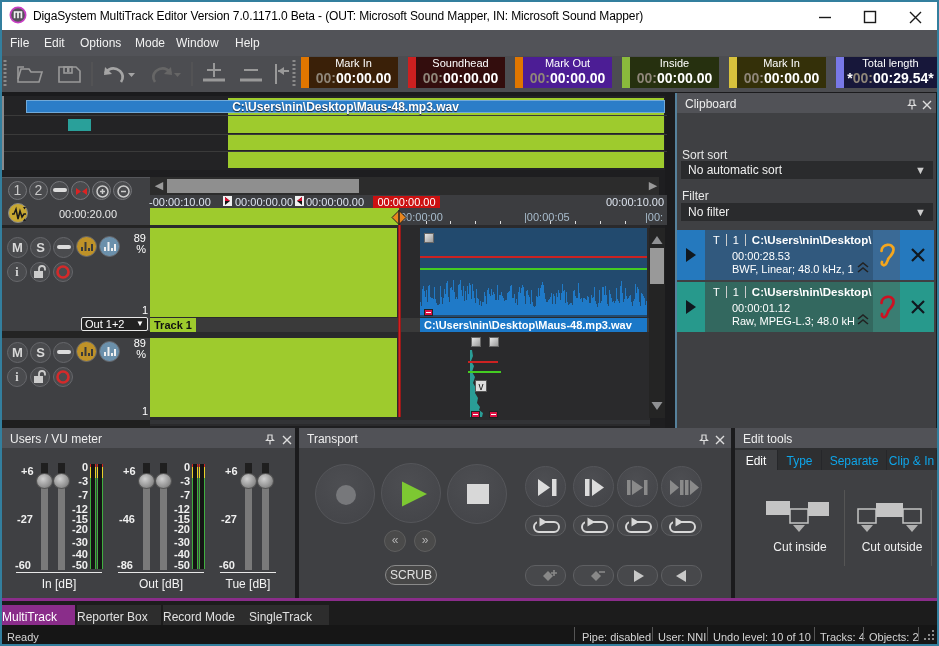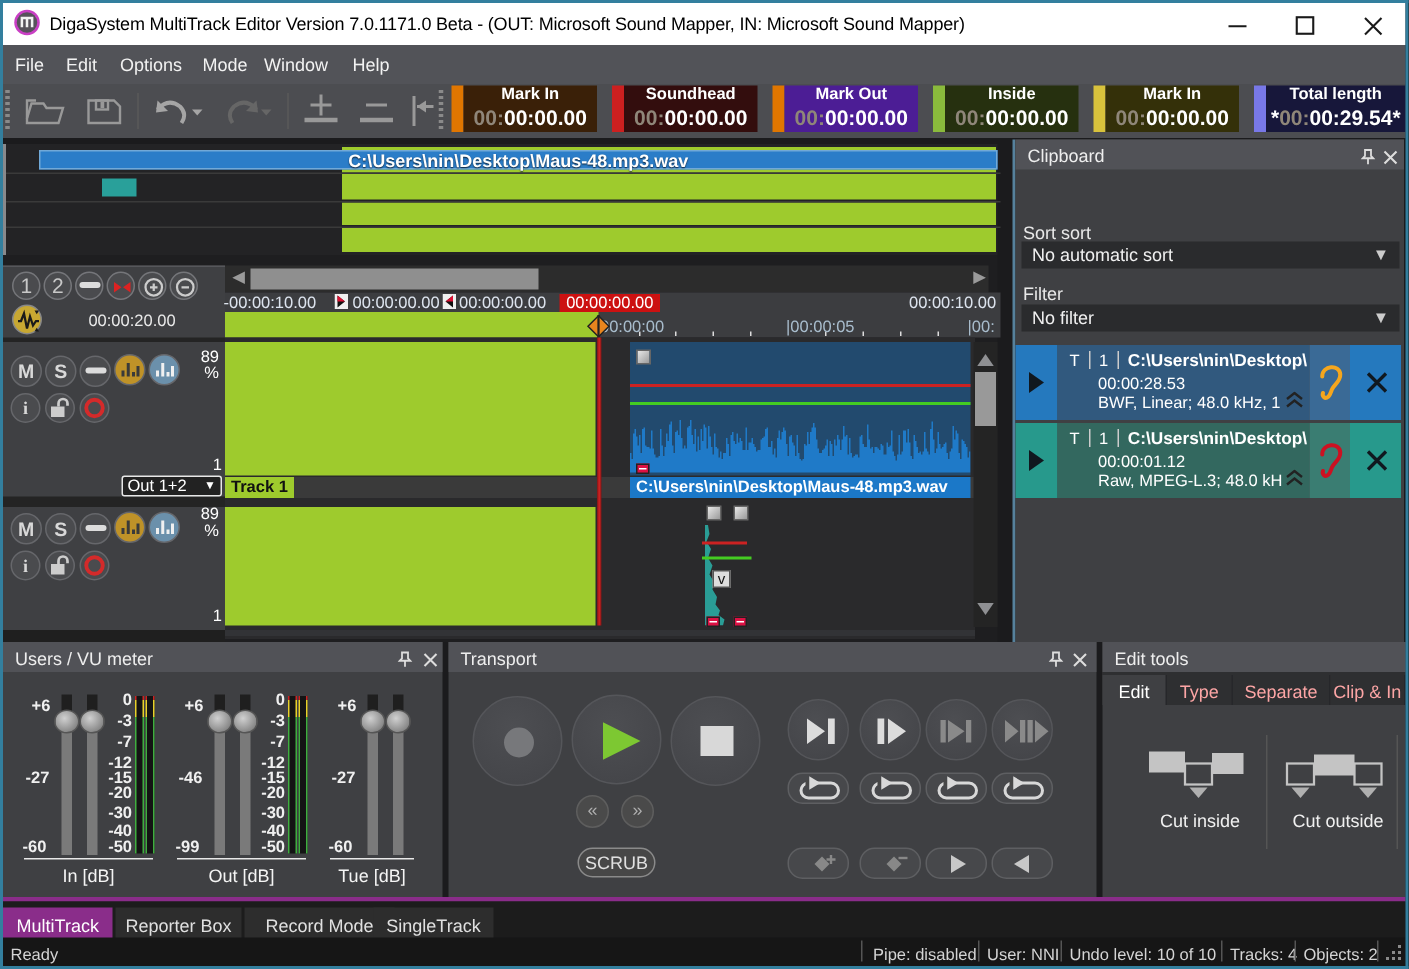--- a/index.html
+++ b/index.html
@@ -11,21 +11,21 @@
 #appicon{position:absolute;left:7px;top:4px;width:18px;height:18px}
 #title-text{position:absolute;left:31px;top:7px;white-space:nowrap;font-size:12px;letter-spacing:-0.12px}
 
 #menubar{position:absolute;left:2px;top:30px;width:935px;height:26px;background:#525358;color:#f2f2f2;font-size:12px}
 #menubar span{position:absolute;top:6px}
 
 #toolbar{position:absolute;left:2px;top:56px;width:935px;height:36px;background:#4c4d51}
 .counter{position:absolute;top:1px;height:31px;color:#fff}
 .counter .bar{position:absolute;left:0;top:0;width:8px;height:31px}
 .counter .body{position:absolute;left:8px;top:0;width:89px;height:31px;text-align:center}
-.counter .lbl{font-size:11px;font-weight:bold;line-height:13px}
+.counter .lbl{font-size:11px;font-weight:normal;line-height:13px}
 .counter .tm{font-size:14px;font-weight:bold;line-height:16px;letter-spacing:0px}
 .counter .dim{color:#8f8679}
 
 #ovw{position:absolute;left:2px;top:96px;width:663px;height:74px;background:#232325;border-left:2px solid #88898c}
 .ovgreen{position:absolute;background:#9ecb2d}
 #ovbluebar{position:absolute;left:22px;top:4px;width:639px;height:13px;background:#2b7dc8;border:1px solid #71a9d8;color:#fff;font-size:12px;font-weight:bold;text-align:center;line-height:12px;text-shadow:0 1px 1px #123}
 .ovsep{position:absolute;left:0;width:663px;height:1px;background:#3a3a3a}
 #ovteal{position:absolute;left:64px;top:23px;width:23px;height:12px;background:#29a09a}
 
 #editor{position:absolute;left:2px;top:170px;width:663px;height:258px;background:#1e1e20}
@@ -114,27 +114,27 @@
 .bigbtn{position:absolute;border-radius:50%;background:radial-gradient(circle at 45% 35%,#4d4e52,#45464a 75%,#3f4043);border:1px solid #55565a}
 .bigbtn svg{position:absolute;left:0;top:0}
 .midbtn{position:absolute;width:41px;height:41px;border-radius:50%;background:radial-gradient(circle at 45% 35%,#4d4e52,#45464a 75%,#3f4043);border:1px solid #55565a}
 .midbtn svg{position:absolute;left:0;top:0}
 .loopbtn{position:absolute;width:41px;height:21px;border-radius:10px;background:#47484b;border:1px solid #5e5f62}
 .loopbtn svg{position:absolute;left:0;top:0}
 .tinybtn{position:absolute;width:22px;height:22px;border-radius:50%;background:#4a4a4a;border:1px solid #5e5e5e;color:#b0b0b0;font-size:12px;text-align:center;line-height:18px}
 #scrub{position:absolute;left:86px;top:137px;width:52px;height:20px;border-radius:10px;background:#474747;border:1px solid #8a8a8a;color:#e0e0e0;font-size:12px;text-align:center;line-height:19px}
 
 #ettabs{position:absolute;left:0;top:20px;width:202px;height:22px;background:#2e2f31}
-.etab{position:absolute;top:2px;height:20px;font-size:12px;color:#fca5a5;text-align:center;padding-top:4px;border-right:1px solid #26272a;background:#2e2f31;overflow:hidden;white-space:nowrap}
+.etab{position:absolute;top:2px;height:20px;font-size:12px;color:#0ea5e9;text-align:center;padding-top:4px;border-right:1px solid #26272a;background:#2e2f31;overflow:hidden;white-space:nowrap}
 .etab.active{background:#3f4043;color:#fff}
 .etsep{position:absolute;top:62px;width:1px;height:76px;background:#555}
 .etcap{position:absolute;top:112px;font-size:12px;color:#f0f0f0;text-align:center}
 #purpleline{position:absolute;left:2px;top:598px;width:935px;height:3px;background:#8a2d8a}
 #tabbar{position:absolute;left:2px;top:601px;width:935px;height:24px;background:#1c1c1c;font-size:12px}
-.btab{position:absolute;top:4px;height:24px;background:#2d2d2d;color:#e0e0e0;text-align:center;padding-top:5px}
+.btab{position:absolute;top:4px;height:24px;background:#2d2d2d;color:#e0e0e0;padding-top:5px}
 .btab.active{background:#8a2d8a;color:#fff}
 #statusbar{position:absolute;left:2px;top:625px;width:935px;height:19px;background:#161616;color:#d4d4d4;font-size:11px}
 .ssep{position:absolute;top:2px;width:1px;height:14px;background:#555}
 </style>
 </head>
 <body>
 <div id="win">
 <div class="wborder" style="left:0;top:0;width:939px;height:2px"></div>
 <div class="wborder" style="left:0;top:644px;width:939px;height:2px"></div>
 <div class="wborder" style="left:0;top:0;width:2px;height:646px"></div>
@@ -547,21 +547,21 @@
         <div style="top:121px">-40</div>
         <div style="top:132px">-50</div>
   </div>
   <div class="vubar" style="left:88px"></div>
       <div class="vubar" style="left:95px"></div>
   <div class="fline" style="left:14px;width:86px"></div>
   <div class="fcap" style="left:14px;width:86px">In [dB]</div>
 
   <div class="flbl" style="left:121px;top:37px">+6</div>
   <div class="flbl" style="left:117px;top:85px">-46</div>
-  <div class="flbl" style="left:115px;top:131px">-99</div>
+  <div class="flbl" style="left:115px;top:131px">-86</div>
   <div class="ftrack" style="left:141px"></div>
       <div class="ftrack" style="left:158px"></div>
   <div class="fknob" style="left:136px"></div>
       <div class="fknob" style="left:153px"></div>
   <div class="vuscale" style="left:166px">
     <div style="top:34px">0</div>
         <div style="top:48px">-3</div>
         <div style="top:62px">-7</div>
     <div style="top:76px">-12</div>
         <div style="top:86px">-15</div>

